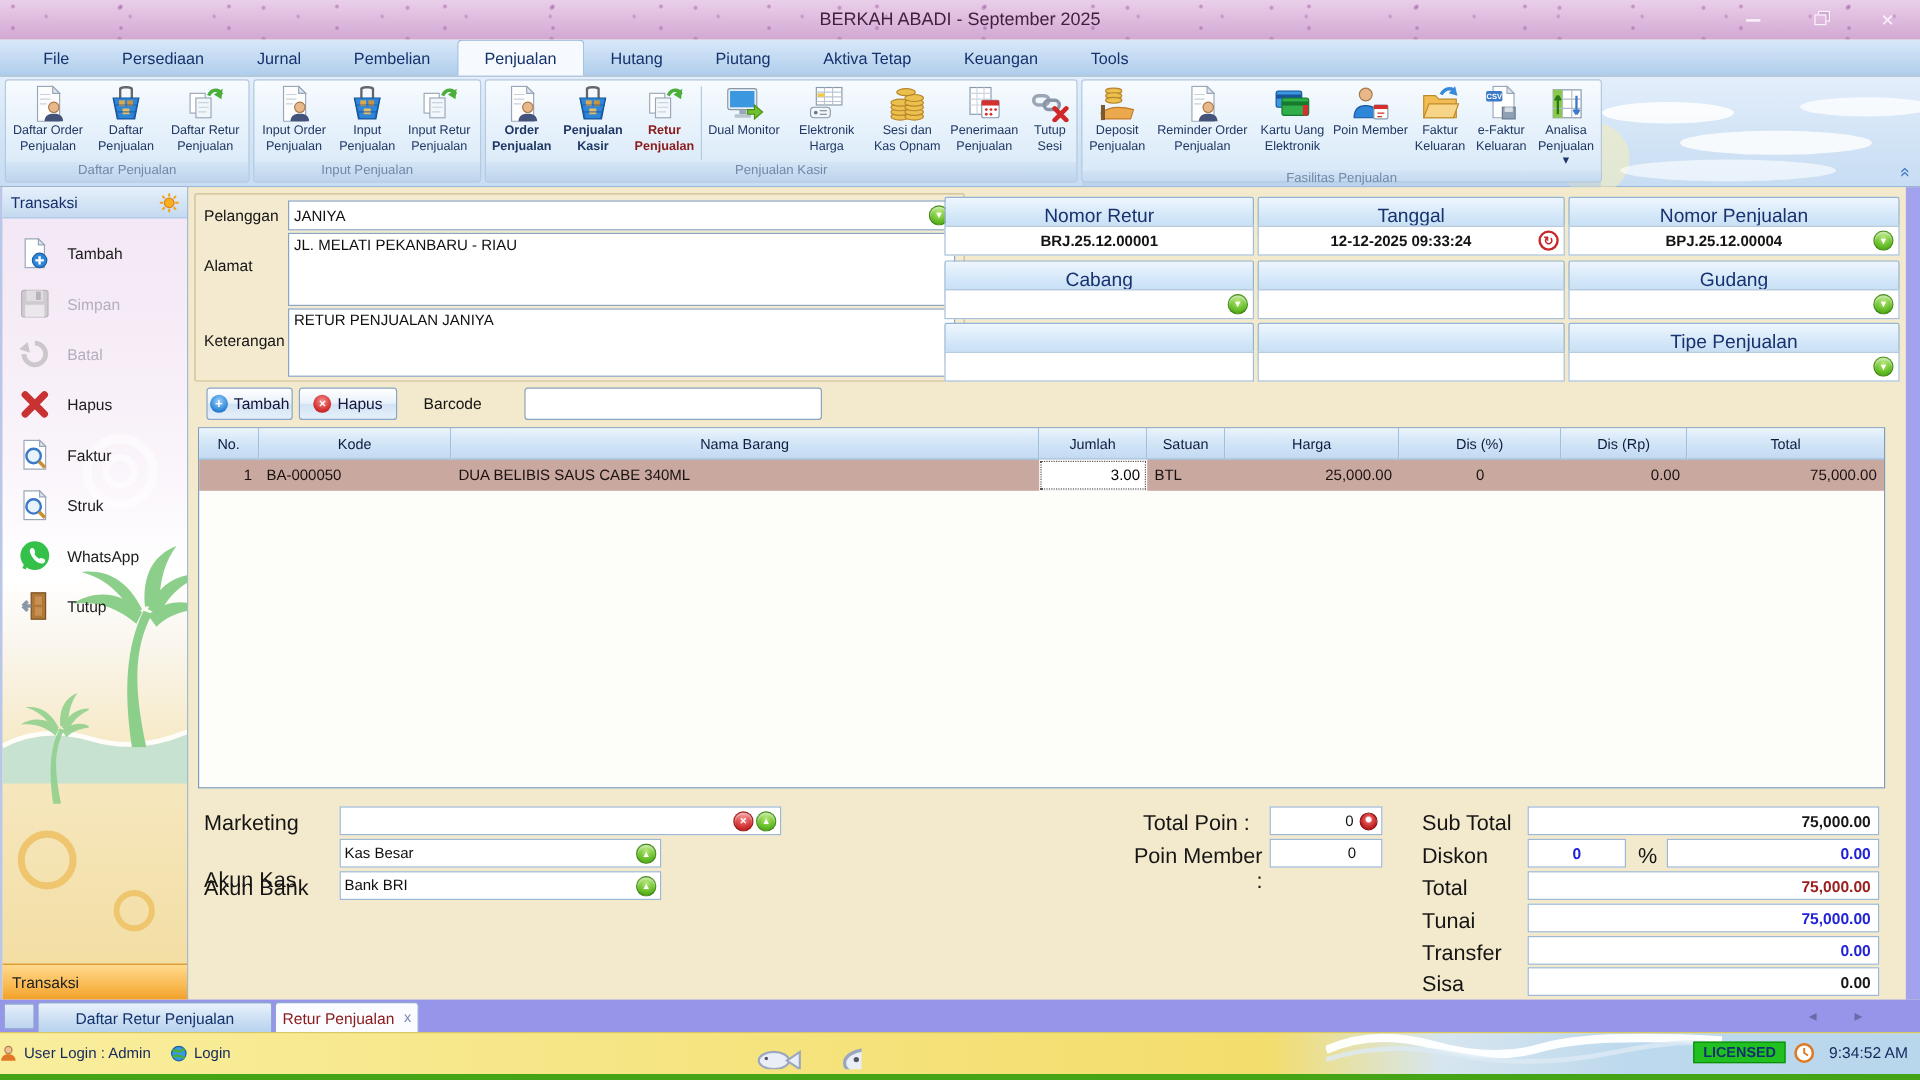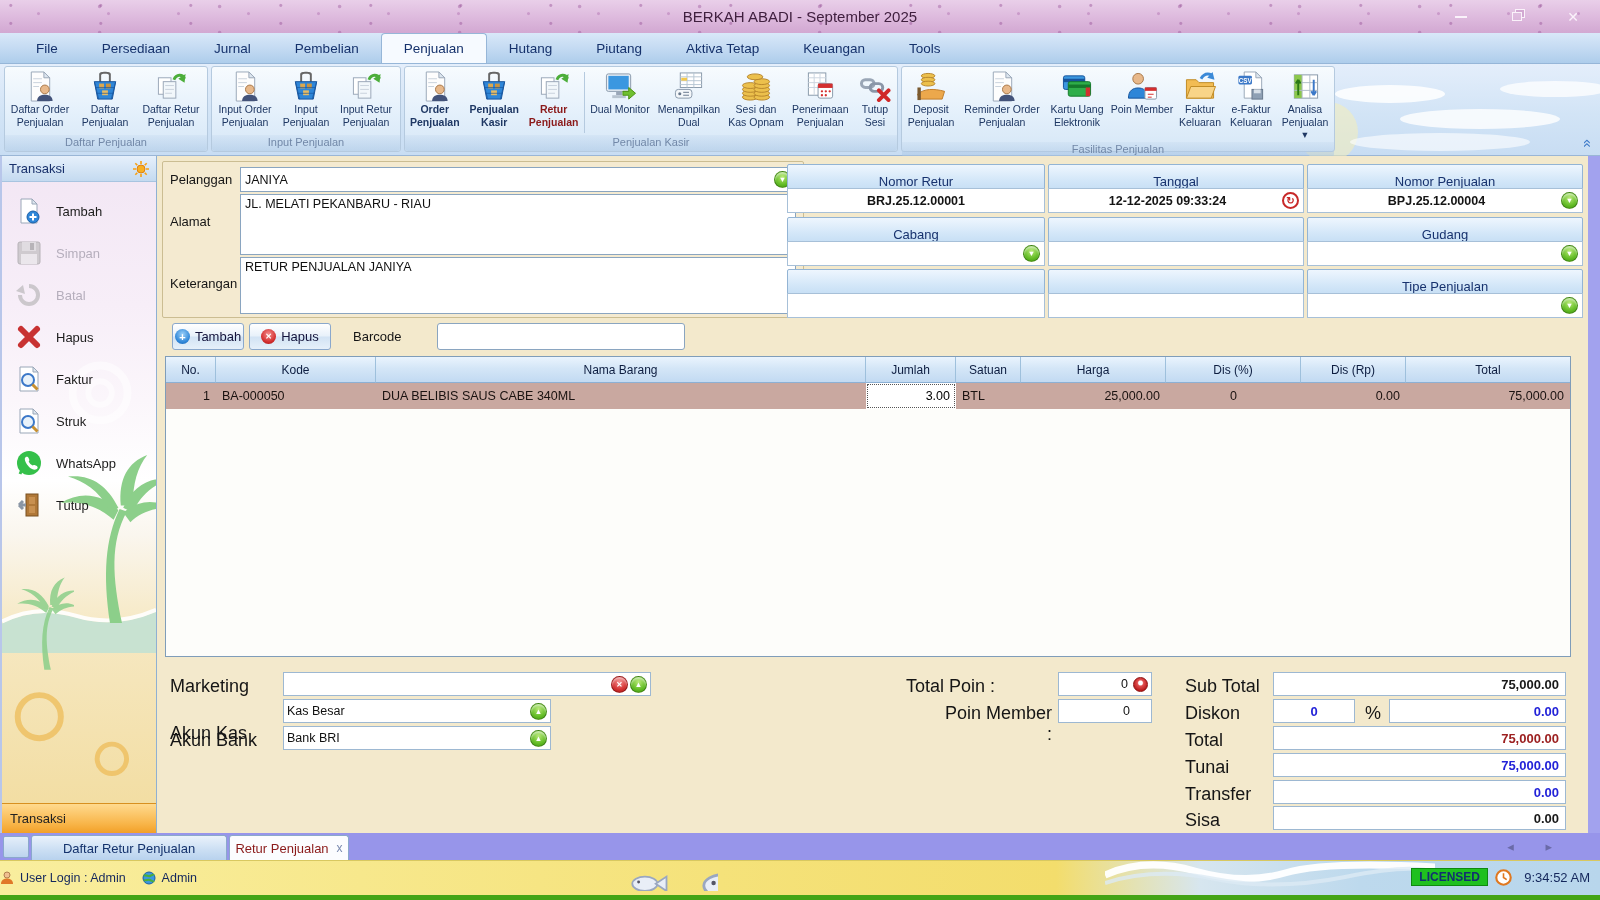--- a/index.html
+++ b/index.html
@@ -81,21 +81,21 @@
 .cbtn i{font-style:normal}
 .cbtn.green{background:radial-gradient(circle at 50% 32%,#b8e878,#62bc24 62%,#3f9010)}
 .cbtn.red{background:radial-gradient(circle at 50% 32%,#f49090,#d43030 62%,#9c1414);border-color:rgba(80,0,0,.4)}
 .cbtn.refresh{background:#fff;border:2px solid #c82828;color:#c82828;font-size:10px;font-weight:bold;box-shadow:none}
 .dotbtn{width:15px;height:15px;border-radius:50%;flex:0 0 auto;
  background:radial-gradient(circle at 50% 38%,#fff 0 18%,#e05050 30%,#b81818 75%);border:1px solid #8c1010}
 
 
 .dh{position:absolute;height:34px;border:1px solid #93b4d4;border-radius:2px;
  background:linear-gradient(180deg,#eef6fe 0%,#d2e6f8 50%,#bcd8f1 100%);
- display:flex;align-items:center;justify-content:center;font-size:13px;color:#17326e}
+ display:flex;align-items:center;justify-content:center;font-size:16px;color:#17326e}
 .dv{position:absolute;height:25px;background:#fff;border:1px solid #a7c0d8;display:flex;align-items:center;padding:0 4px}
 .dv .dvt{flex:1;text-align:center;font-size:12.5px;font-weight:600;color:#141414}
 
 
 .btn{position:absolute;height:27px;border:1px solid #8aa8cc;border-radius:3px;
  background:linear-gradient(180deg,#ffffff 0%,#e8f1fa 48%,#d2e3f4 52%,#e6f0fa 100%);
  display:flex;align-items:center;justify-content:center;gap:5px;font-size:13px;color:#14143c;cursor:default}
 .bplus{width:15px;height:15px;border-radius:50%;background:radial-gradient(circle at 50% 35%,#9cd0f8,#2e86d8 65%,#1a5fa8);
  color:#fff;font-size:11px;font-weight:bold;display:flex;align-items:center;justify-content:center}
 .bx{width:15px;height:15px;border-radius:50%;background:radial-gradient(circle at 50% 35%,#f49090,#d43030 62%,#9c1414);
@@ -448,21 +448,21 @@
       <div class="ri" style="width:68px">
         <svg class="ric">
             <use href="#i-monitor"></use>
           </svg>
         <div class="ril">Dual Monitor</div>
       </div>
       <div class="ri" style="width:76px">
         <svg class="ric">
             <use href="#i-price"></use>
           </svg>
-        <div class="ril">Menampilkan Dual</div>
+        <div class="ril">Elektronik Harga</div>
       </div>
       <div class="ri" style="width:64px">
         <svg class="ric">
             <use href="#i-coins"></use>
           </svg>
         <div class="ril">Sesi dan Kas Opnam</div>
       </div>
       <div class="ri" style="width:70px">
         <svg class="ric">
             <use href="#i-calrec"></use>
@@ -733,21 +733,21 @@
     </div>
 
     <div class="vlab" style="left:13px;top:574px">Akun Bank</div>
     <div class="fld" style="left:126px;top:570px;width:268px">
       <span class="ftx">Bank BRI</span>
       <span class="cbtn green">
           <i>▲</i>
         </span>
     </div>
 
-    <div class="vlab" style="left:749px;top:520px;width:110px;text-align:left">Total Poin :</div>
+    <div class="vlab" style="left:785px;top:520px;width:110px;text-align:center">Total Poin :</div>
     <div class="fld" style="left:901px;top:516px;width:94px">
       <span class="ftx r">0</span>
       <span class="dotbtn"></span>
     </div>
     <div class="vlab" style="left:785px;top:547px;width:110px;text-align:right">Poin Member :</div>
     <div class="fld" style="left:901px;top:543px;width:94px">
       <span class="ftx r" style="padding-right:18px">0</span>
     </div>
 
     <div class="vlab" style="left:1028px;top:520px">Sub Total</div>
@@ -786,21 +786,21 @@
 
 <div class="statusbar">
   <div class="sb-left">
     <svg width="14" height="14">
         <use href="#i-person"></use>
       </svg>
     <span>User Login : Admin</span>
     <svg width="14" height="14" style="margin-left:10px">
         <use href="#i-globe"></use>
       </svg>
-    <span>Admin</span>
+    <span>Login</span>
   </div>
   <svg class="fishes" viewBox="0 0 130 24">
     <g transform="translate(2,6) scale(0.9)">
         <use href="#i-fish"></use>
       </g>
     <g transform="translate(50,2) scale(1.4)">
         <use href="#i-fish"></use>
       </g>
   </svg>
   <svg class="swave" viewBox="0 0 330 35">

